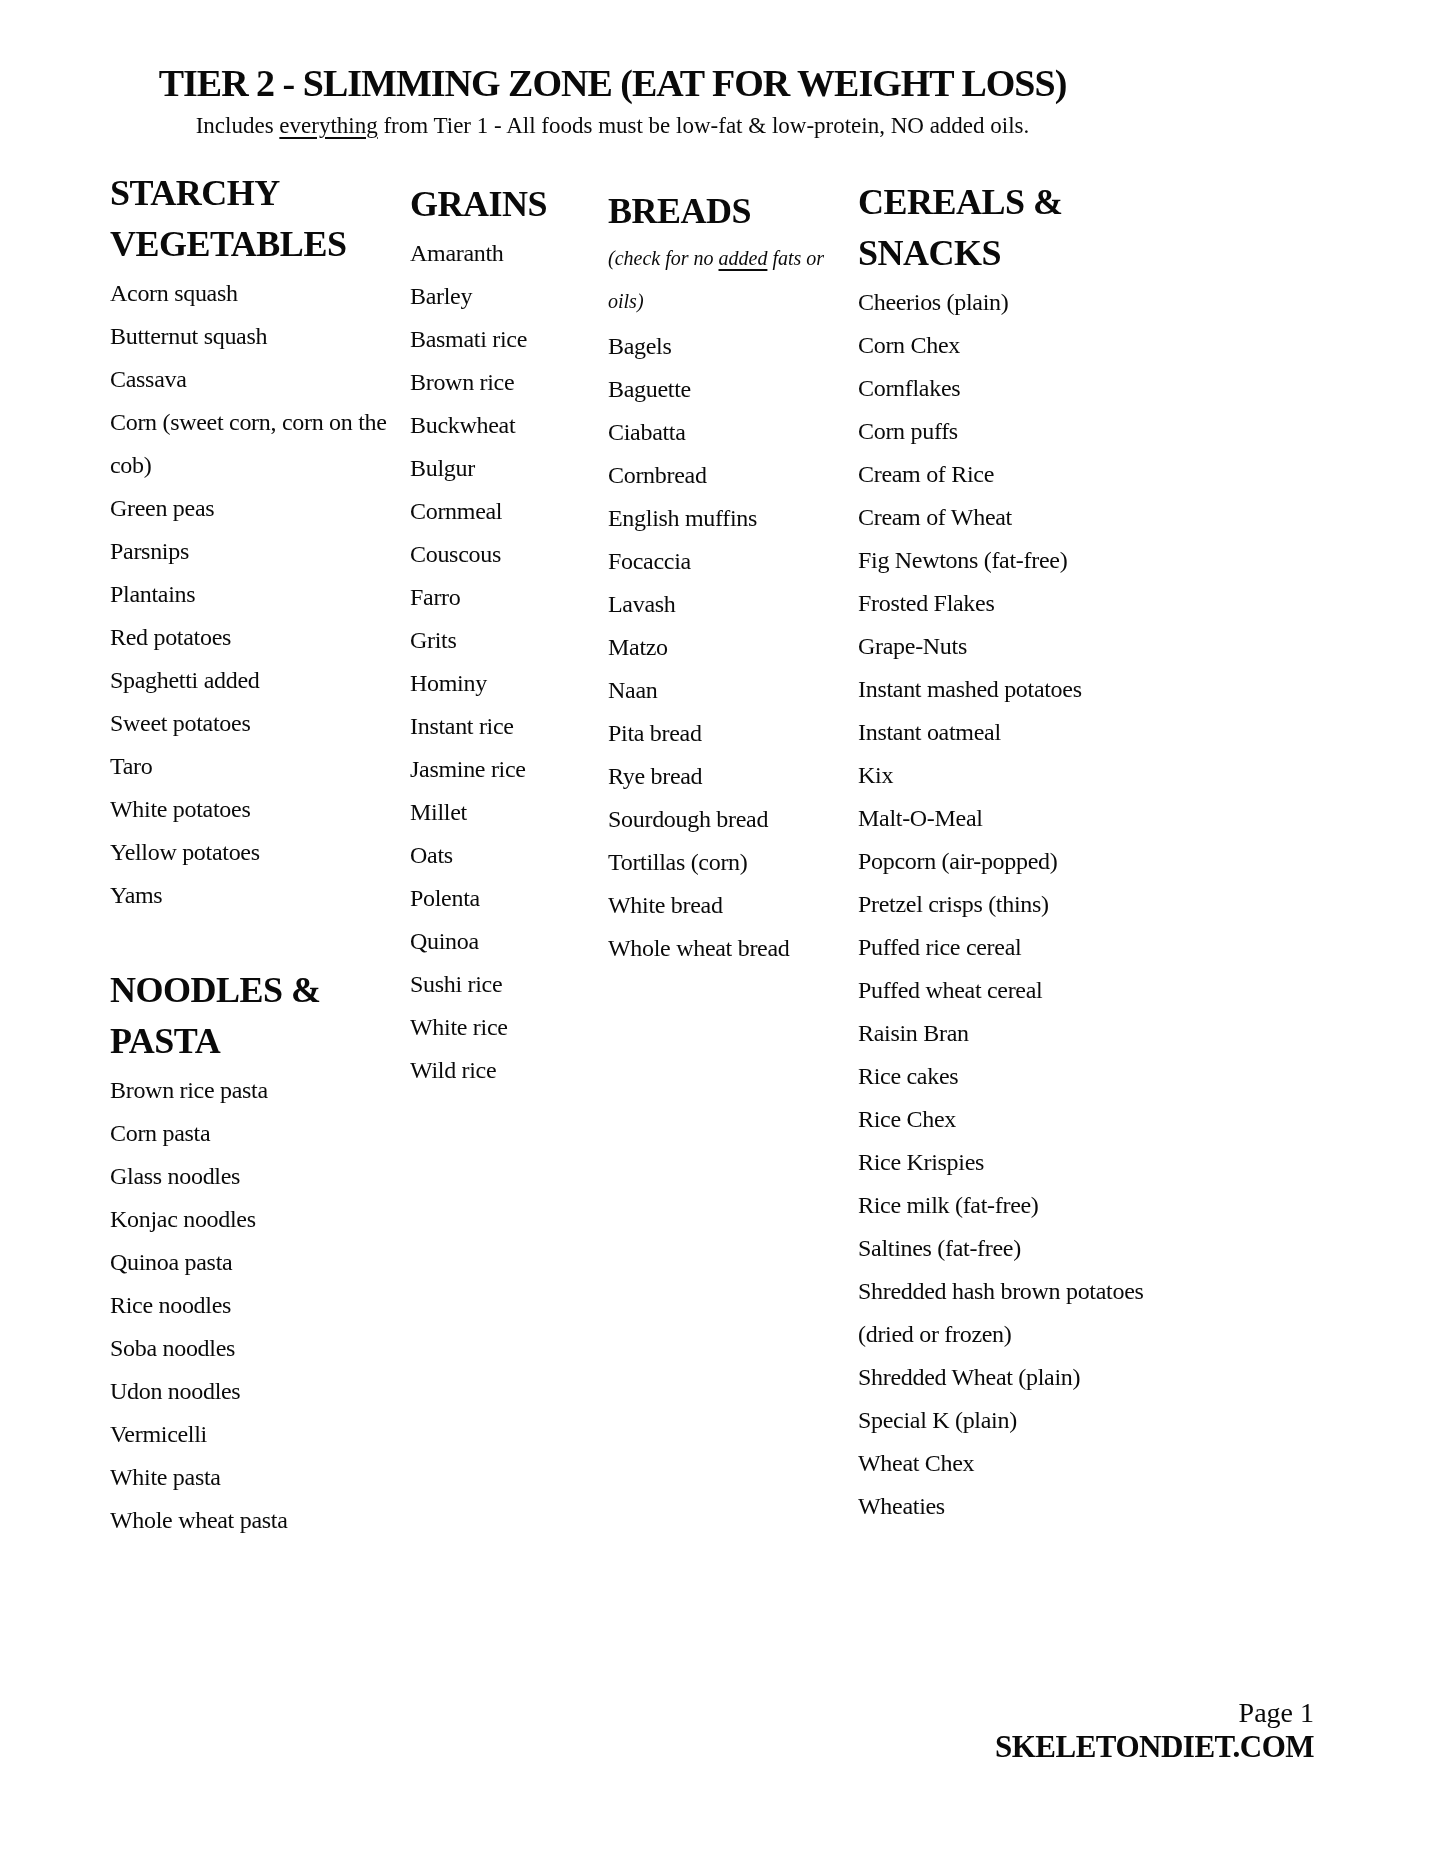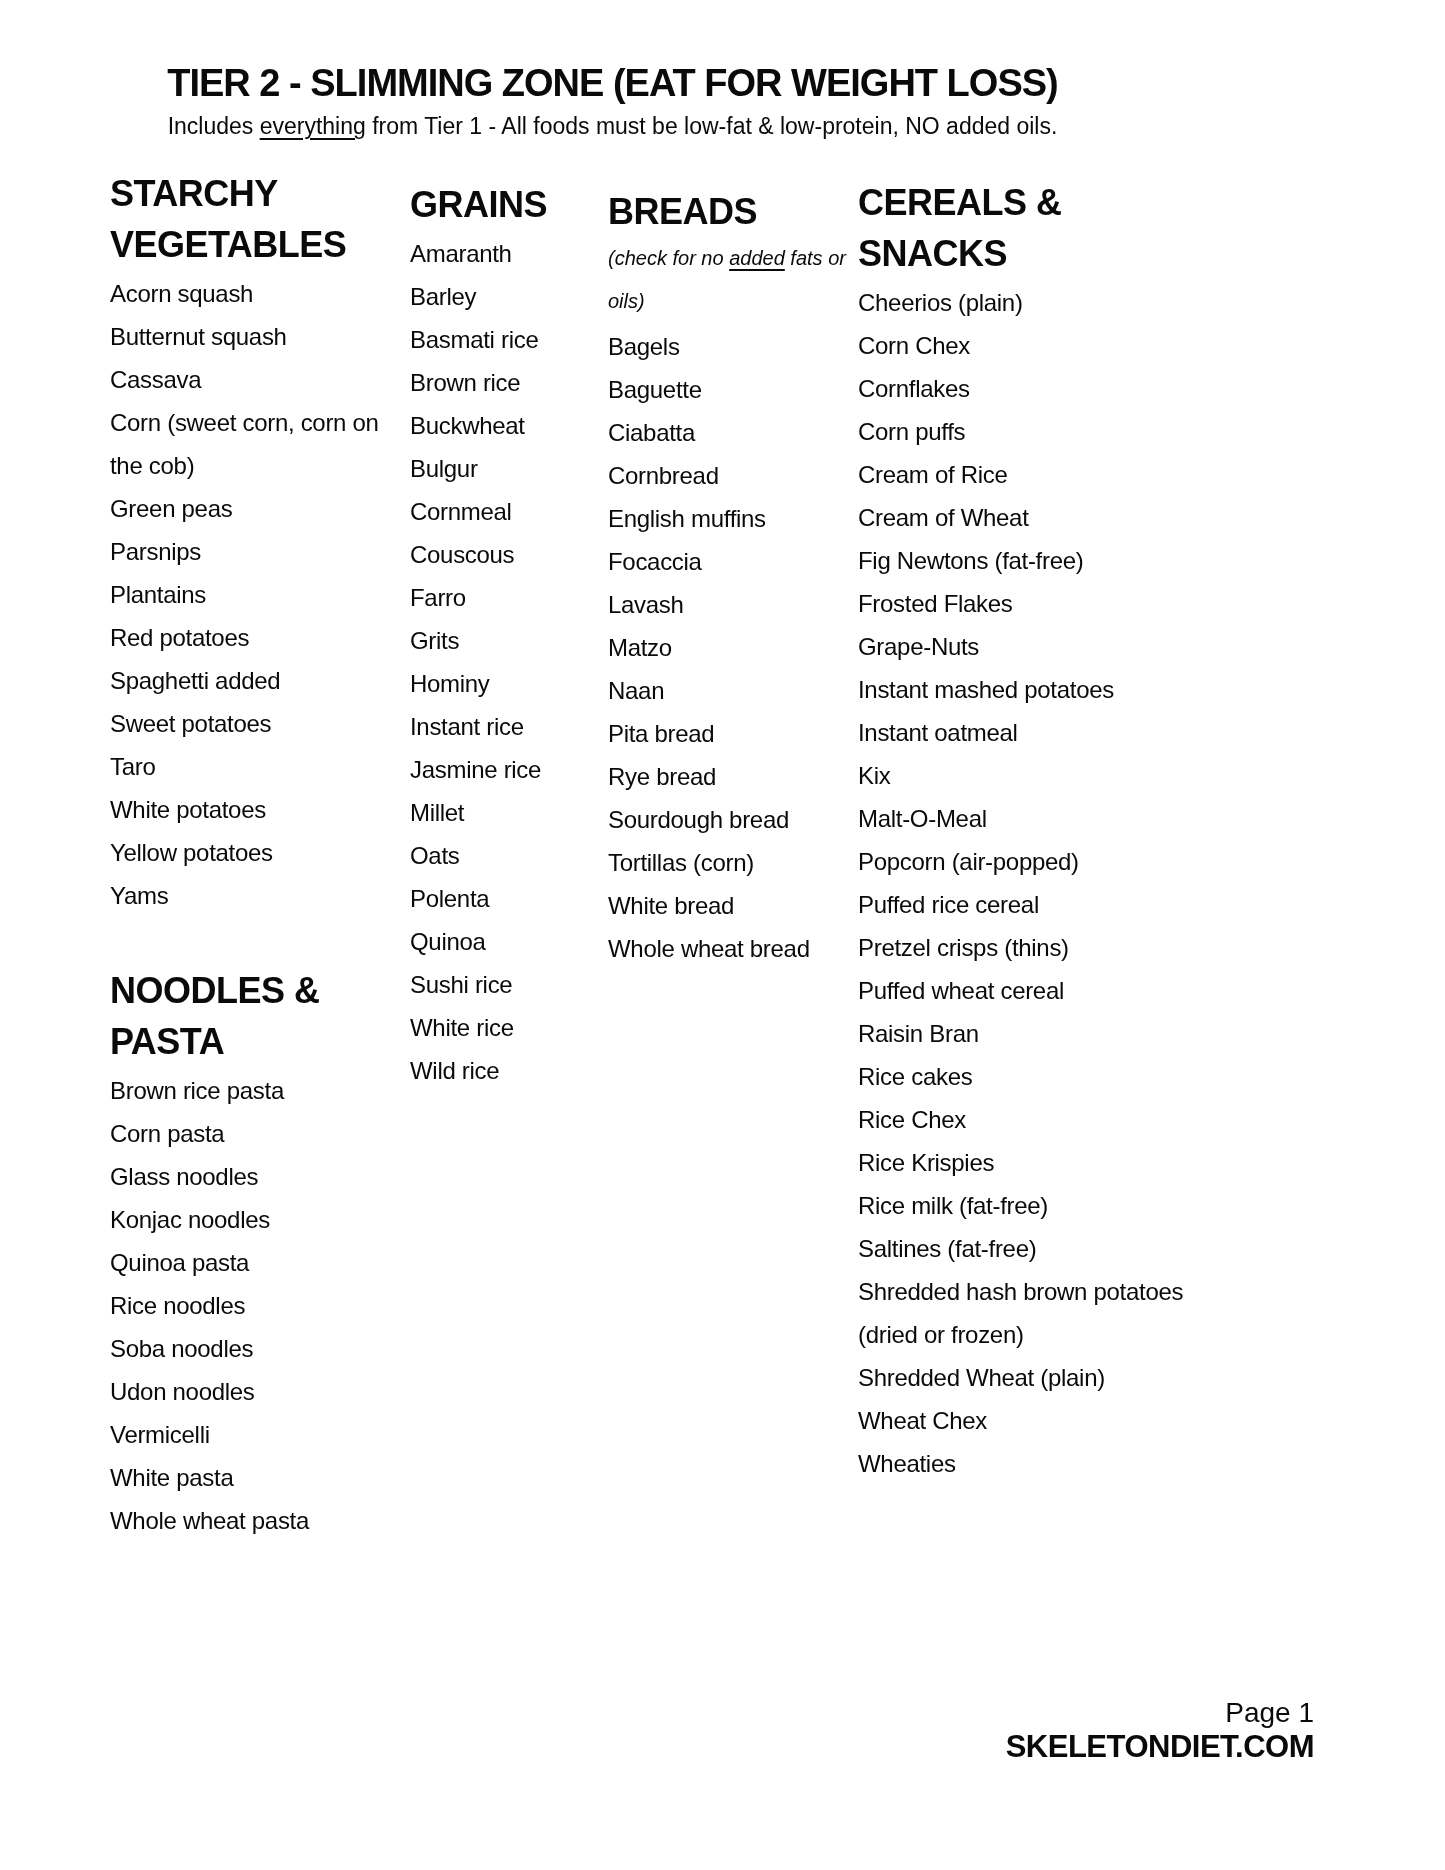--- a/index.html
+++ b/index.html
@@ -6,21 +6,21 @@
     margin: 0;
     padding: 0;
     background: #ffffff;
   }
   .page {
     position: relative;
     width: 1445px;
     height: 1870px;
     background: #ffffff;
     color: #0a0a0a;
-    font-family: Liberation Sans, sans-serif;
+    font-family: Liberation Serif, serif;
     overflow: hidden;
   }
   .content {
     position: absolute;
     left: 110px;
     top: 60px;
     width: 1005px;
   }
   .doc-title {
     text-align: center;
@@ -199,31 +199,32 @@
             <li class="item">Cream of Rice</li>
             <li class="item">Cream of Wheat</li>
             <li class="item">Fig Newtons (fat-free)</li>
             <li class="item">Frosted Flakes</li>
             <li class="item">Grape-Nuts</li>
             <li class="item">Instant mashed potatoes</li>
             <li class="item">Instant oatmeal</li>
             <li class="item">Kix</li>
             <li class="item">Malt-O-Meal</li>
             <li class="item">Popcorn (air-popped)</li>
+            <li class="item">Pretzel crisps (thins)</li>
             <li class="item">Puffed rice cereal</li>
-            <li class="item">Pretzel crisps (thins)</li>
             <li class="item">Puffed wheat cereal</li>
             <li class="item">Raisin Bran</li>
             <li class="item">Rice cakes</li>
             <li class="item">Rice Chex</li>
             <li class="item">Rice Krispies</li>
             <li class="item">Rice milk (fat-free)</li>
             <li class="item">Saltines (fat-free)</li>
             <li class="item">Shredded hash brown potatoes (dried or frozen)</li>
             <li class="item">Shredded Wheat (plain)</li>
+            <li class="item">Special K (plain)</li>
             <li class="item">Wheat Chex</li>
             <li class="item">Wheaties</li>
           </ul>
         </div>
       </div>
   </div>
 
   <div class="footer">
     <div class="footer-page">Page 1</div>
     <div class="footer-site">SKELETONDIET.COM</div>

